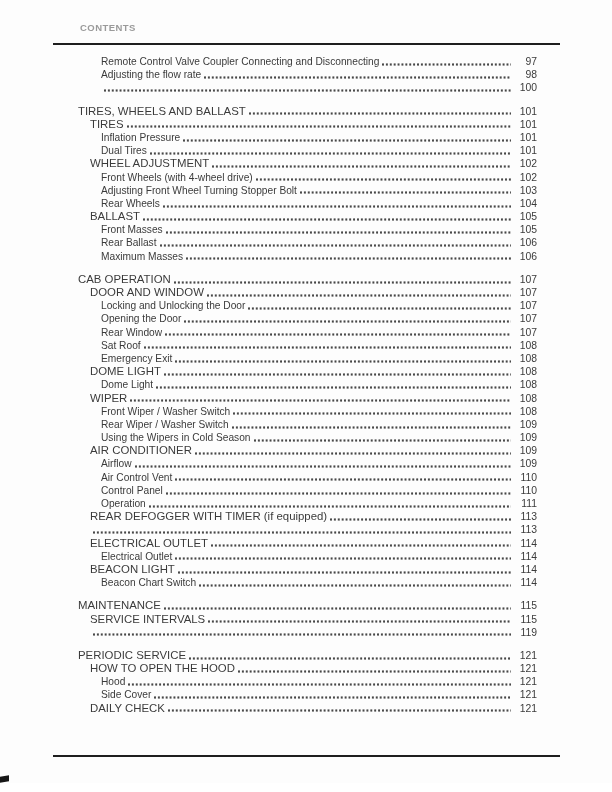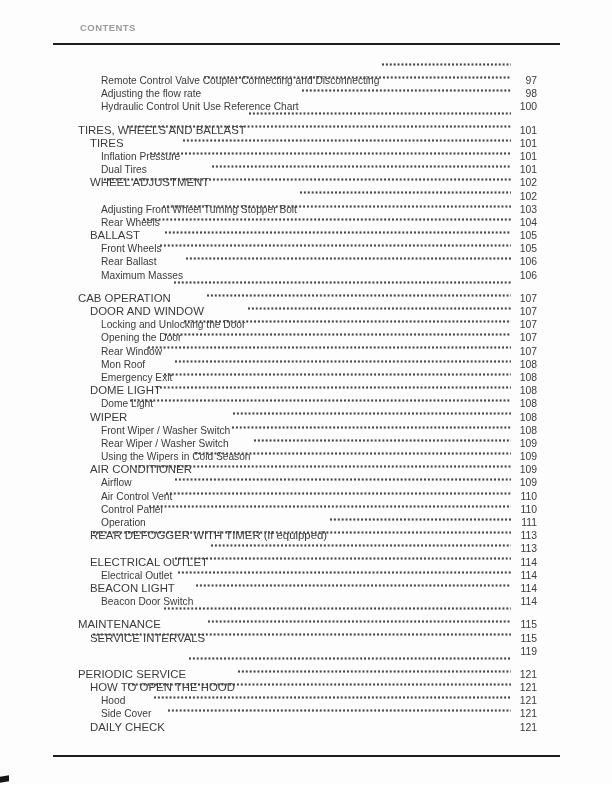--- a/index.html
+++ b/index.html
@@ -59,21 +59,20 @@
     background-image: radial-gradient(circle at 1px 1.5px, #474747 0.95px, transparent 1.35px);
     background-size: 3.9px 3px;
     background-repeat: repeat-x;
   }
   .toc-page {
     flex: 0 0 auto;
     min-width: 24px;
     text-align: right;
     font-size: 10.4px;
     color: #3b3b3b;
-    margin-top: 19px;
   }
   .corner-mark {
     position: absolute;
     left: 0; top: 776px;
     width: 9px; height: 6px;
     background: #161616;
     transform: skewY(-10deg);
   }
 </style>
 </head>
@@ -89,21 +88,20 @@
         <span class="toc-label">Remote Control Valve Coupler Connecting and Disconnecting</span>
         <span class="leader"></span>
         <span class="toc-page">97</span>
       </div>
       <div class="toc-row lvl3">
         <span class="toc-label">Adjusting the flow rate</span>
         <span class="leader"></span>
         <span class="toc-page">98</span>
       </div>
       <div class="toc-row lvl3">
-        <span class="toc-label">Hydraulic Control Unit Use Reference Chart</span>
         <span class="leader"></span>
         <span class="toc-page">100</span>
       </div>
       <div class="toc-row lvl1 gap">
         <span class="toc-label">TIRES, WHEELS AND BALLAST</span>
         <span class="leader"></span>
         <span class="toc-page">101</span>
       </div>
       <div class="toc-row lvl2">
         <span class="toc-label">TIRES</span>
@@ -119,40 +117,41 @@
         <span class="toc-label">Dual Tires</span>
         <span class="leader"></span>
         <span class="toc-page">101</span>
       </div>
       <div class="toc-row lvl2">
         <span class="toc-label">WHEEL ADJUSTMENT</span>
         <span class="leader"></span>
         <span class="toc-page">102</span>
       </div>
       <div class="toc-row lvl3">
+        <span class="toc-label">Front Wheels (with 4-wheel drive)</span>
         <span class="leader"></span>
         <span class="toc-page">102</span>
       </div>
       <div class="toc-row lvl3">
         <span class="toc-label">Adjusting Front Wheel Turning Stopper Bolt</span>
         <span class="leader"></span>
         <span class="toc-page">103</span>
       </div>
       <div class="toc-row lvl3">
         <span class="toc-label">Rear Wheels</span>
         <span class="leader"></span>
         <span class="toc-page">104</span>
       </div>
       <div class="toc-row lvl2">
         <span class="toc-label">BALLAST</span>
         <span class="leader"></span>
         <span class="toc-page">105</span>
       </div>
       <div class="toc-row lvl3">
-        <span class="toc-label">Front Wheels</span>
+        <span class="toc-label">Front Masses</span>
         <span class="leader"></span>
         <span class="toc-page">105</span>
       </div>
       <div class="toc-row lvl3">
         <span class="toc-label">Rear Ballast</span>
         <span class="leader"></span>
         <span class="toc-page">106</span>
       </div>
       <div class="toc-row lvl3">
         <span class="toc-label">Maximum Masses</span>
@@ -178,21 +177,21 @@
         <span class="toc-label">Opening the Door</span>
         <span class="leader"></span>
         <span class="toc-page">107</span>
       </div>
       <div class="toc-row lvl3">
         <span class="toc-label">Rear Window</span>
         <span class="leader"></span>
         <span class="toc-page">107</span>
       </div>
       <div class="toc-row lvl3">
-        <span class="toc-label">Mon Roof</span>
+        <span class="toc-label">Sat Roof</span>
         <span class="leader"></span>
         <span class="toc-page">108</span>
       </div>
       <div class="toc-row lvl3">
         <span class="toc-label">Emergency Exit</span>
         <span class="leader"></span>
         <span class="toc-page">108</span>
       </div>
       <div class="toc-row lvl2">
         <span class="toc-label">DOME LIGHT</span>
@@ -267,21 +266,21 @@
         <span class="toc-label">Electrical Outlet</span>
         <span class="leader"></span>
         <span class="toc-page">114</span>
       </div>
       <div class="toc-row lvl2">
         <span class="toc-label">BEACON LIGHT</span>
         <span class="leader"></span>
         <span class="toc-page">114</span>
       </div>
       <div class="toc-row lvl3">
-        <span class="toc-label">Beacon Door Switch</span>
+        <span class="toc-label">Beacon Chart Switch</span>
         <span class="leader"></span>
         <span class="toc-page">114</span>
       </div>
       <div class="toc-row lvl1 gap">
         <span class="toc-label">MAINTENANCE</span>
         <span class="leader"></span>
         <span class="toc-page">115</span>
       </div>
       <div class="toc-row lvl2">
         <span class="toc-label">SERVICE INTERVALS</span>

